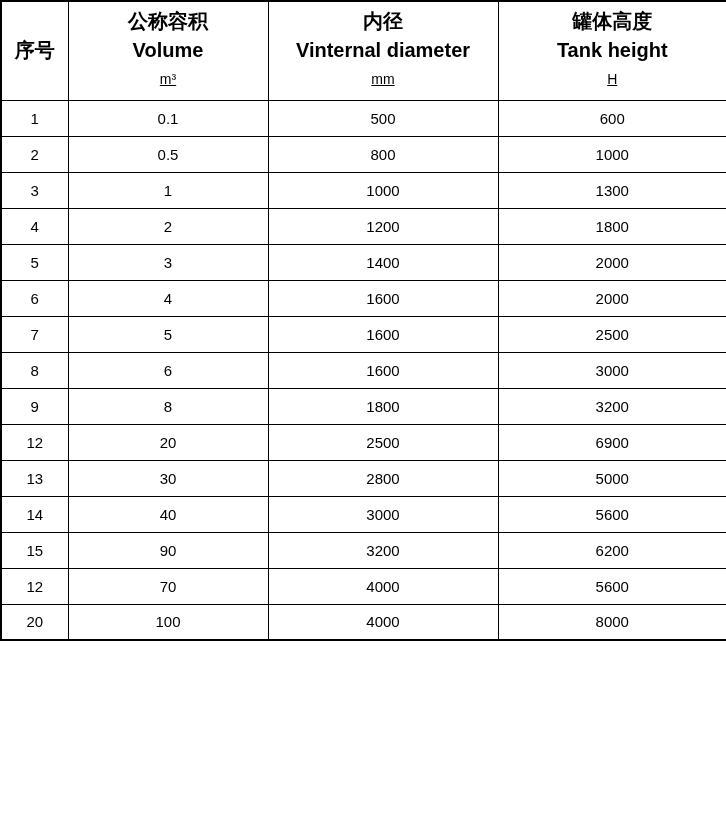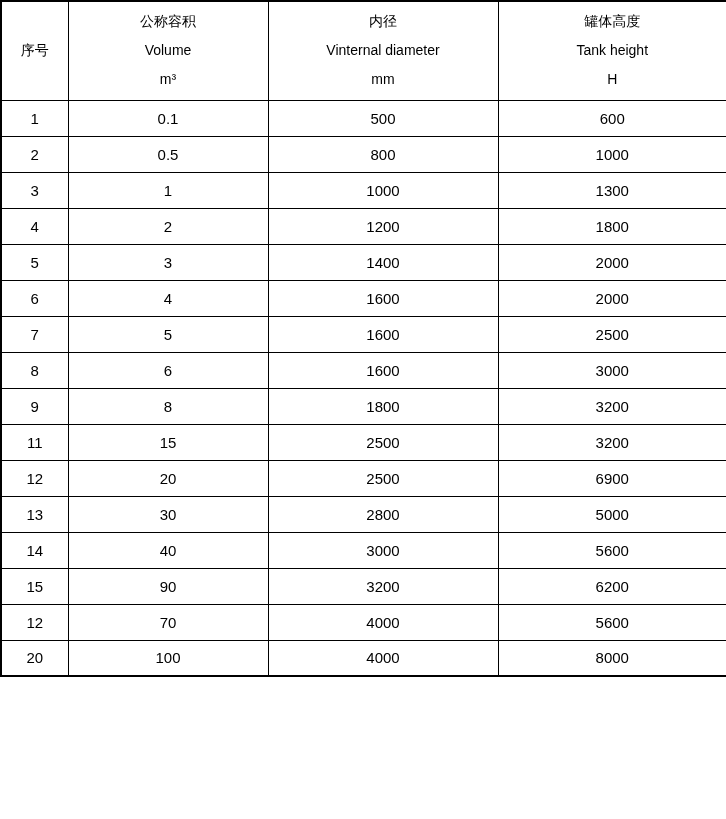--- a/index.html
+++ b/index.html
@@ -27,25 +27,27 @@
     white-space: nowrap;
   }
   .spec-table thead tr {
     height: 99px;
   }
   .spec-table tbody tr {
     height: 36px;
   }
   .hdr-line {
     line-height: 29px;
-    font-size: 14px;
+    font-size: 20px;
+    font-weight: bold;
   }
   .hdr-unit {
     line-height: 29px;
     font-size: 14px;
+    text-decoration: underline;
   }
 </style>
 </head>
 <body>
 
 <table class="spec-table">
   <colgroup>
     <col style="width:67px">
     <col style="width:200px">
     <col style="width:230px">
@@ -122,26 +124,20 @@
         <td>1600</td>
         <td>3000</td>
       </tr>
       <tr>
         <td>9</td>
         <td>8</td>
         <td>1800</td>
         <td>3200</td>
       </tr>
       <tr>
-        <td>11</td>
-        <td>15</td>
-        <td>2500</td>
-        <td>3200</td>
-      </tr>
-      <tr>
         <td>12</td>
         <td>20</td>
         <td>2500</td>
         <td>6900</td>
       </tr>
       <tr>
         <td>13</td>
         <td>30</td>
         <td>2800</td>
         <td>5000</td>

